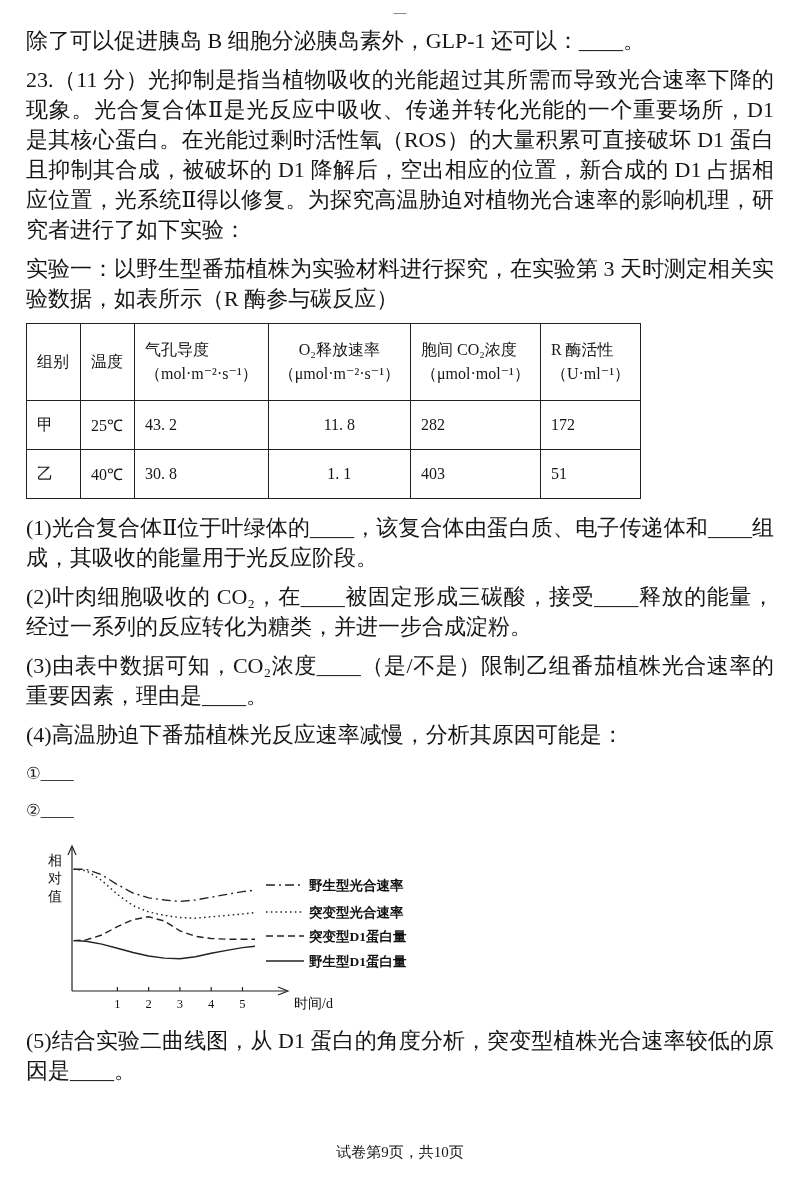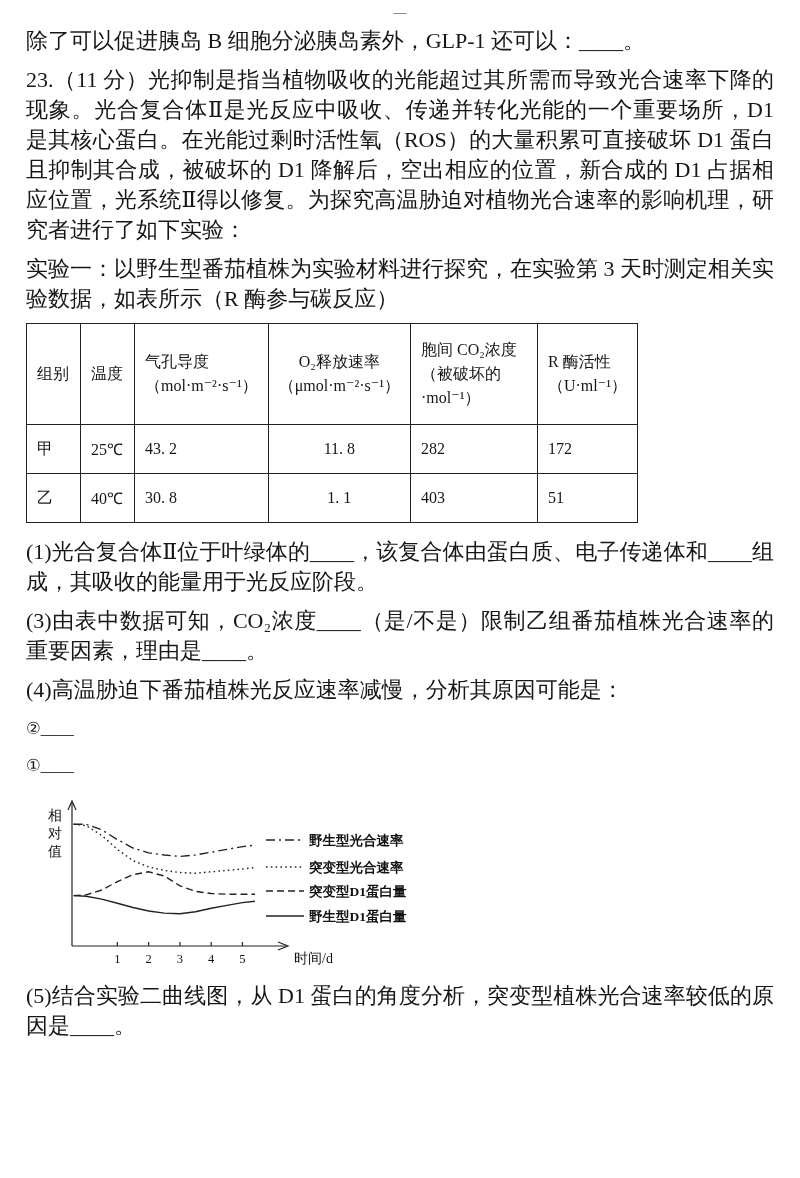--- a/index.html
+++ b/index.html
@@ -42,21 +42,21 @@
 
   <p class="para">实验一：以野生型番茄植株为实验材料进行探究，在实验第 3 天时测定相关实验数据，如表所示（R 酶参与碳反应）</p>
 
   <table class="data-table">
     <thead>
       <tr id="thead-row">
           <th><span>组别</span></th>
           <th><span>温度</span></th>
           <th><span>气孔导度</span><span class="hdr2">（mol·m⁻²·s⁻¹）</span></th>
           <th><span>O₂释放速率</span><span class="hdr2">（μmol·m⁻²·s⁻¹）</span></th>
-          <th><span>胞间 CO₂浓度</span><span class="hdr2">（被破坏的·mol⁻¹）</span></th>
+          <th><span>胞间 CO₂浓度</span><span class="hdr2">（μmol·mol⁻¹）</span></th>
           <th><span>R 酶活性</span><span class="hdr2">（U·ml⁻¹）</span></th>
         </tr>
     </thead>
     <tbody id="tbody-rows">
         <tr>
           <td>甲</td>
           <td>25℃</td>
           <td>43. 2</td>
           <td>11. 8</td>
           <td>282</td>
@@ -67,24 +67,25 @@
           <td>40℃</td>
           <td>30. 8</td>
           <td>1. 1</td>
           <td>403</td>
           <td>51</td>
         </tr>
       </tbody>
   </table>
 
   <p class="para">(1)光合复合体Ⅱ位于叶绿体的____，该复合体由蛋白质、电子传递体和____组成，其吸收的能量用于光反应阶段。</p>
+  <p class="para">(2)叶肉细胞吸收的 CO₂，在____被固定形成三碳酸，接受____释放的能量，经过一系列的反应转化为糖类，并进一步合成淀粉。</p>
   <p class="para">(3)由表中数据可知，CO₂浓度____（是/不是）限制乙组番茄植株光合速率的重要因素，理由是____。</p>
   <p class="para">(4)高温胁迫下番茄植株光反应速率减慢，分析其原因可能是：</p>
+  <p class="blank-line">①____</p>
   <p class="blank-line">②____</p>
-  <p class="blank-line">①____</p>
 
 
   <div class="chart-wrap">
     <svg id="chart-svg" width="430" height="185" viewBox="0 0 430 185">
         <line x1="46" y1="158" x2="46" y2="15" class="ax"></line>
         <line x1="46" y1="158" x2="260" y2="158" class="ax"></line>
         <path d="M42,22 L46,13 L50,22" class="ax"></path>
         <path d="M252,154 L262,158 L252,162" class="ax"></path>
         <text x="22" y="32" class="axlab">相</text>
         <text x="22" y="50" class="axlab">对</text>
@@ -110,14 +111,15 @@
         <line x1="240" y1="103" x2="278" y2="103" class="curve" stroke-dasharray="7 4"></line>
         <text x="283" y="107.5" class="legend-text">突变型D1蛋白量</text>
         <polyline points="47.6,107.6 60.1,108.3 75.7,111.1 91.4,115.3 107.0,119.5 122.6,123.0 138.3,125.1 153.9,125.8 169.5,123.7 185.2,120.2 200.8,117.4 216.5,114.6 229.0,113.2" class="curve"></polyline>
         <line x1="240" y1="128" x2="278" y2="128" class="curve"></line>
         <text x="283" y="132.5" class="legend-text">野生型D1蛋白量</text>
       </svg>
   </div>
 
   <p class="para">(5)结合实验二曲线图，从 D1 蛋白的角度分析，突变型植株光合速率较低的原因是____。</p>
 
+  <div class="footer">试卷第9页，共10页</div>
 
 </div>
 
 </body></html>

